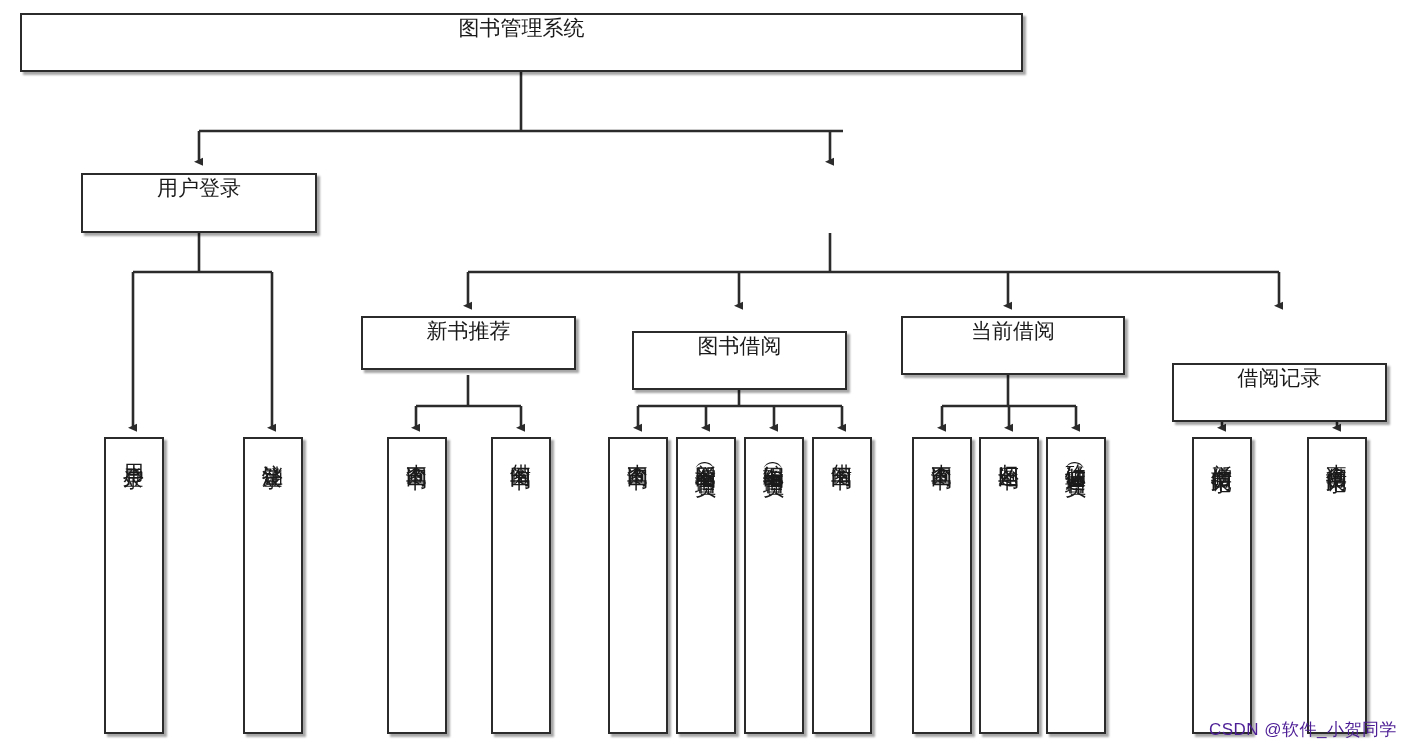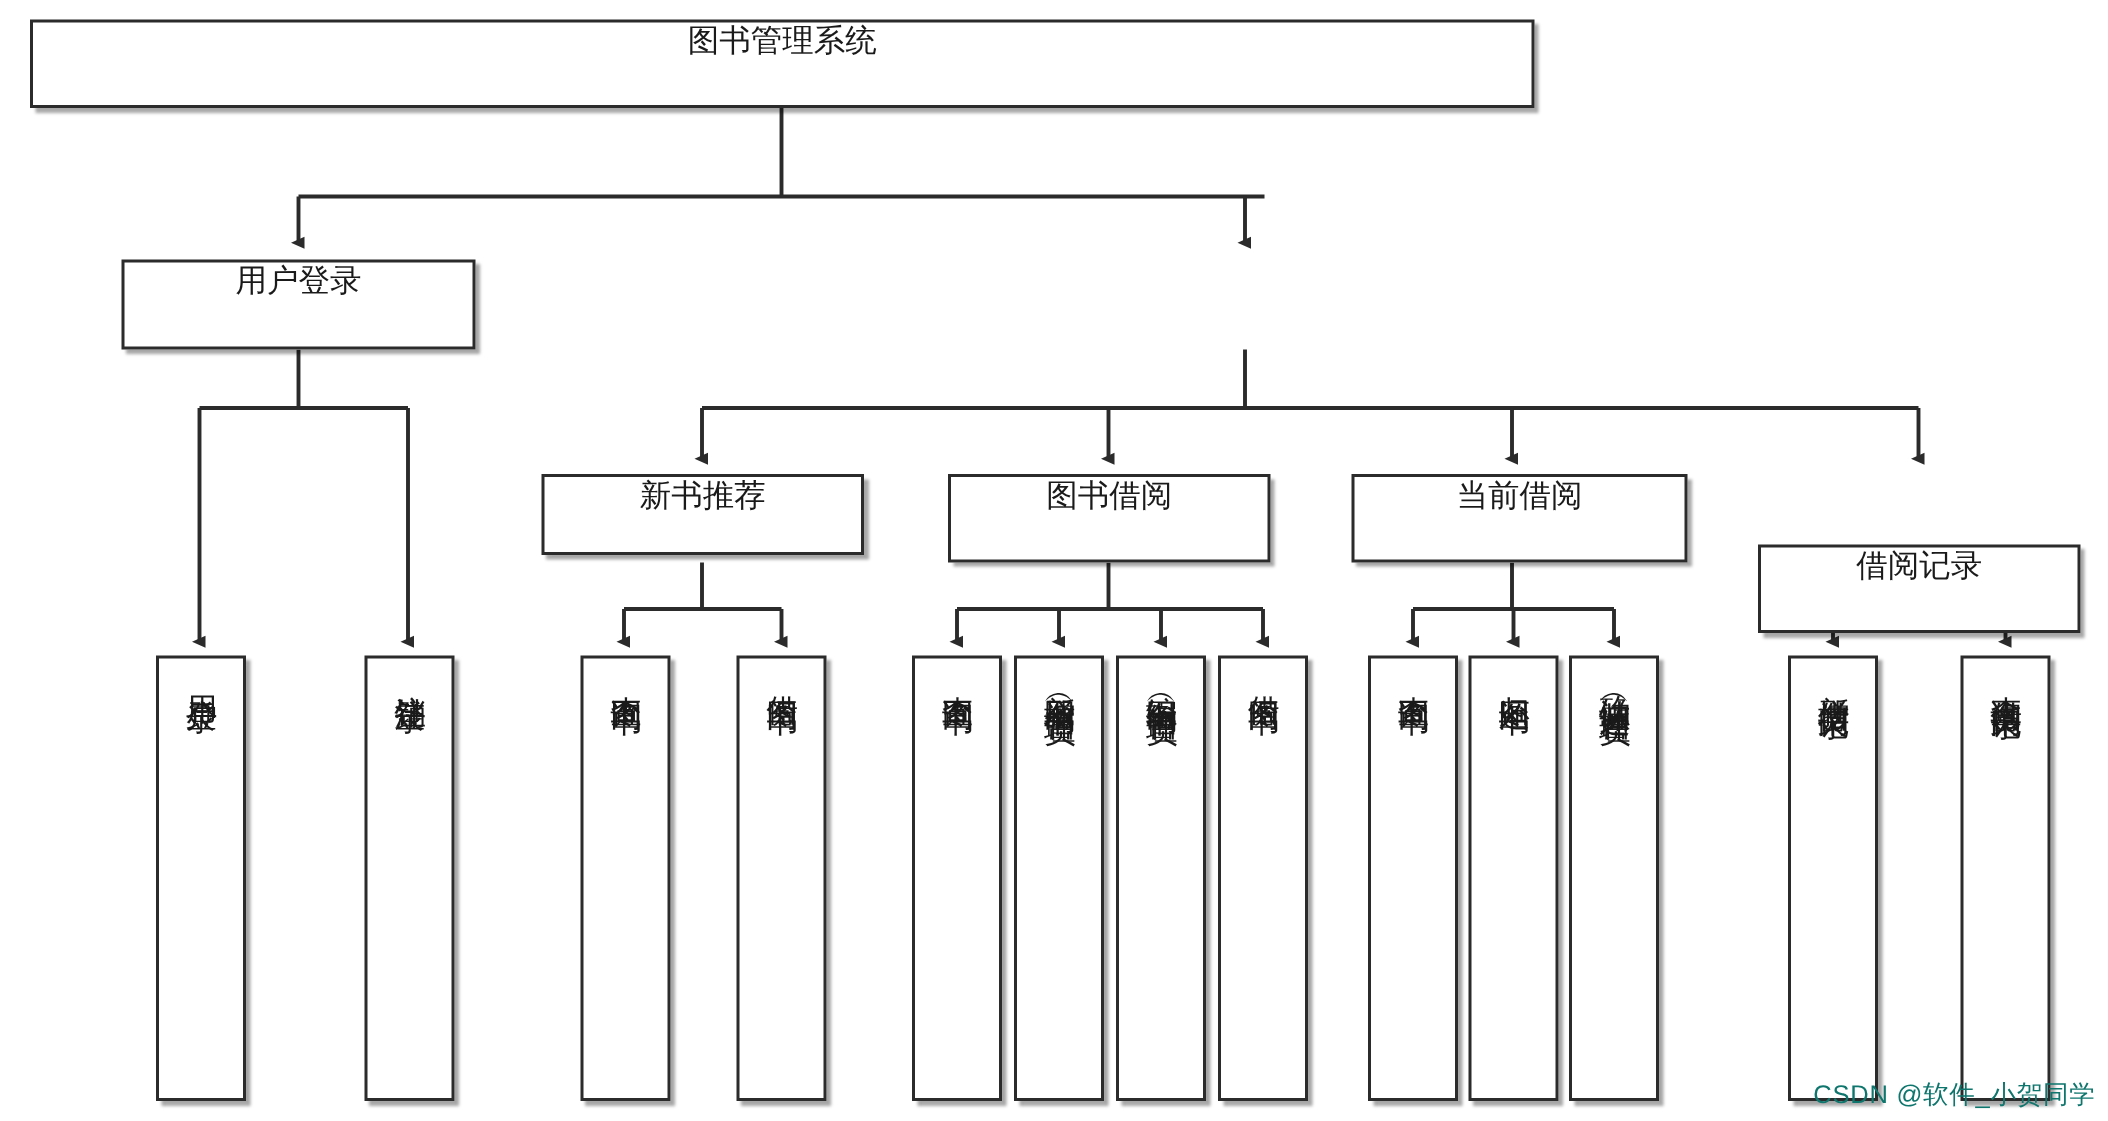--- a/index.html
+++ b/index.html
@@ -55,21 +55,21 @@
     font-size: 21px;
     letter-spacing: 2px;
     line-height: 1;
     white-space: pre;
   }
   #watermark {
     position: absolute;
     right: 8px;
     bottom: 6px;
     font-size: 17px;
-    color: #0f766e;
+    color: #4c1d95;
     letter-spacing: 0.5px;
     z-index: 6;
     white-space: nowrap;
     font-family: "Liberation Sans", "DejaVu Sans", sans-serif;
   }
 </style>
 </head>
 <body>
 
 <div id="canvas">
@@ -128,21 +128,21 @@
     <span class="label">图书管理系统</span>
   </div>
 
   <div class="node horiz" style="left:81px; top:173px; width:236px; height:60px;">
     <span class="label">用户登录</span>
   </div>
 
   <div class="node horiz" style="left:361px; top:316px; width:215px; height:54px;">
     <span class="label">新书推荐</span>
   </div>
-  <div class="node horiz" style="left:632px; top:316px; width:215px; height:59px;">
+  <div class="node horiz" style="left:632px; top:331px; width:215px; height:59px;">
     <span class="label">图书借阅</span>
   </div>
   <div class="node horiz" style="left:901px; top:316px; width:224px; height:59px;">
     <span class="label">当前借阅</span>
   </div>
   <div class="node horiz" style="left:1172px; top:316px; width:215px; height:59px;margin-top:47px;">
     <span class="label">借阅记录</span>
   </div>
 
   <div class="node vert" style="left:104px; top:437px; width:60px; height:297px;">

